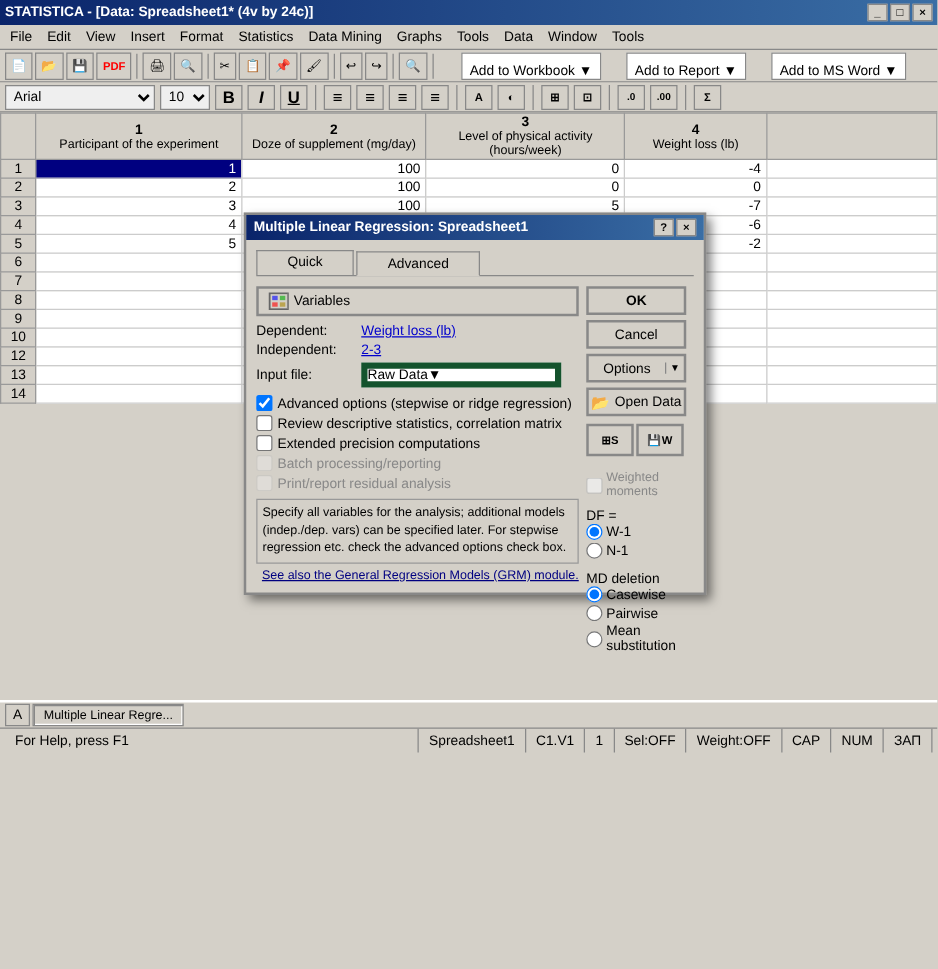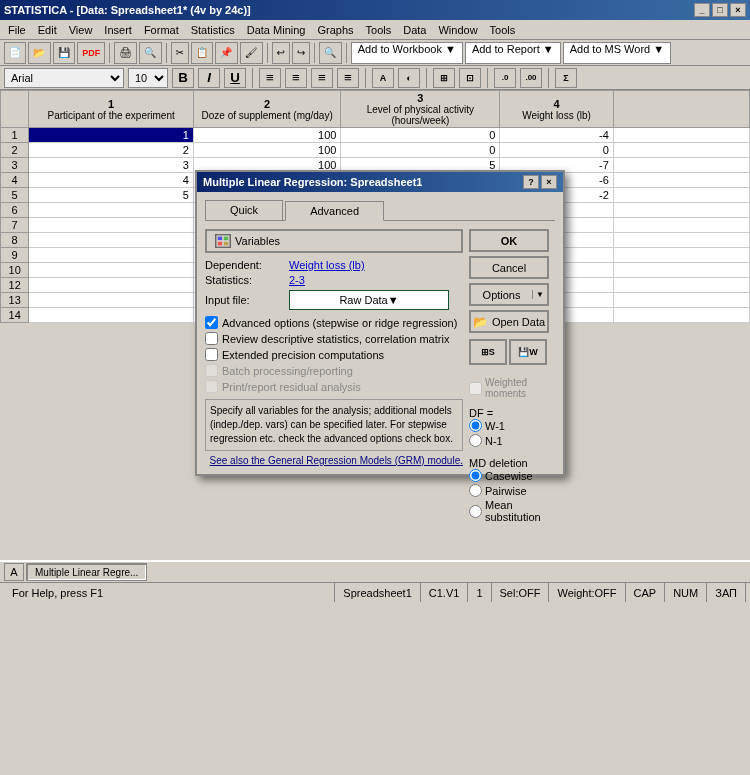--- a/index.html
+++ b/index.html
@@ -11,21 +11,21 @@
     .title-btn { width: 16px; height: 14px; background: #d4d0c8; border: 1px solid #888; font-size: 9px; display: flex; align-items: center; justify-content: center; cursor: pointer; color: #000; }
 
     
     .menu-bar { background: #d4d0c8; height: 20px; display: flex; align-items: center; padding: 0 2px; border-bottom: 1px solid #888; }
     .menu-item { padding: 2px 6px; font-size: 11px; cursor: pointer; }
 
     
     .toolbar { background: #d4d0c8; height: 26px; display: flex; align-items: center; padding: 2px 4px; border-bottom: 1px solid #888; gap: 2px; }
     .toolbar-btn { height: 22px; padding: 0 4px; background: #d4d0c8; border: 1px solid #888; font-size: 10px; cursor: pointer; display: flex; align-items: center; }
     .toolbar-separator { width: 1px; height: 20px; background: #888; margin: 0 2px; }
-    .toolbar-dropdown { height: 22px; padding: 0 6px; background: white; border: 1px solid #888; font-size: 11px; display: flex; align-items: flex-start; gap: 4px; cursor: pointer; }
+    .toolbar-dropdown { height: 22px; padding: 0 6px; background: white; border: 1px solid #888; font-size: 11px; display: flex; align-items: flex-end; gap: 4px; cursor: pointer; margin-left: 18px; }
 
     
     .formula-bar { background: #d4d0c8; height: 24px; display: flex; align-items: center; padding: 2px 4px; border-bottom: 1px solid #888; gap: 4px; }
     .font-select { width: 120px; height: 20px; font-size: 11px; border: 1px solid #888; padding: 0 2px; }
     .size-select { width: 40px; height: 20px; font-size: 11px; border: 1px solid #888; padding: 0 2px; }
     .format-btn { height: 20px; width: 22px; border: 1px solid #888; background: #d4d0c8; cursor: pointer; font-weight: bold; display: flex; align-items: center; justify-content: center; }
     .spreadsheet { width: 100%; border-collapse: collapse; font-size: 11px; }
     .spreadsheet th, .spreadsheet td { border: 1px solid #ccc; padding: 1px 4px; min-width: 30px; }
     .spreadsheet .row-header { background: #d4d0c8; text-align: center; width: 25px; border: 1px solid #999; font-weight: normal; }
     .spreadsheet .col-header { background: #d4d0c8; text-align: center; border: 1px solid #999; font-weight: bold; cursor: pointer; }
@@ -45,21 +45,21 @@
 
     
     .variables-btn { display: flex; align-items: center; gap: 4px; padding: 3px 8px; background: #d4d0c8; border: 2px solid #888; cursor: pointer; margin-bottom: 6px; font-size: 11px; }
     .var-icon { width: 16px; height: 14px; background: #d4d0c8; border: 1px solid #666; display: flex; align-items: center; justify-content: center; font-size: 9px; }
 
     
     .form-row { display: flex; align-items: center; gap: 4px; margin-bottom: 3px; font-size: 11px; }
     .form-label { color: #000; min-width: 80px; }
     .form-link { color: #0000cc; text-decoration: underline; cursor: pointer; }
 
-    .dropdown-field { width: 160px; height: 20px; background: white; border: 1px solid #14532d; display: flex; align-items: center; justify-content: center; padding: 0 0; cursor: pointer; font-size: 11px; }
+    .dropdown-field { width: 160px; height: 20px; background: white; border: 5px solid #14532d; display: flex; align-items: center; justify-content: flex-start; padding: 0 0; cursor: pointer; font-size: 11px; }
 
     
     .checkbox-row { display: flex; align-items: center; gap: 4px; margin-bottom: 3px; font-size: 11px; }
     .checkbox-row input[type="checkbox"] { margin: 0; }
     .checkbox-label { font-size: 11px; }
     .dlg-btn { height: 23px; background: #d4d0c8; border: 2px solid #888; cursor: pointer; font-size: 11px; display: flex; align-items: center; justify-content: center; width: 80px; }
 
     
     .description-text { font-size: 10px; color: #000; border: 1px solid #999; padding: 4px; background: #d4d0c8; margin-top: 6px; line-height: 1.4; }
     .see-also { font-size: 10px; color: #000080; text-decoration: underline; cursor: pointer; margin-top: 4px; display: block; text-align: right; }
@@ -355,21 +355,21 @@
             </div>
             <span>Variables</span>
           </div>
 
           <div class="form-row">
             <span class="form-label">Dependent:</span>
             <span class="form-link">Weight loss (lb)</span>
           </div>
 
           <div class="form-row">
-            <span class="form-label">Statistics:</span>
+            <span class="form-label">Independent:</span>
             <span class="form-link">2-3</span>
           </div>
 
           <div class="form-row" style="margin-top:4px;">
             <span class="form-label">Input file:</span>
             <div class="dropdown-field">
               <span>Raw Data</span>
               <span>▼</span>
             </div>
           </div>

